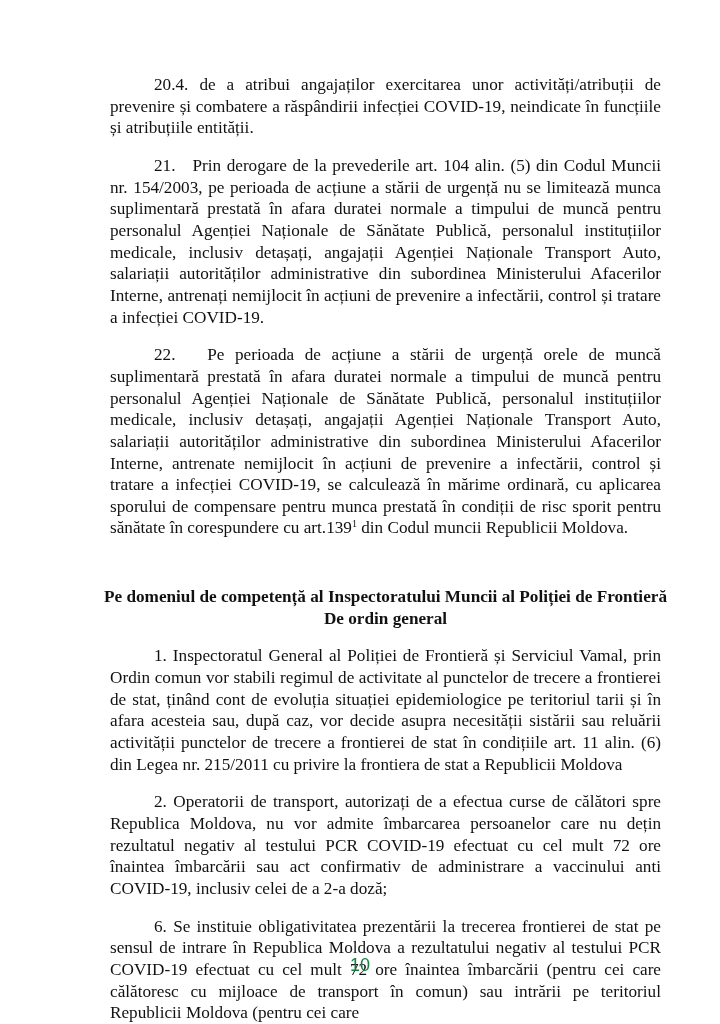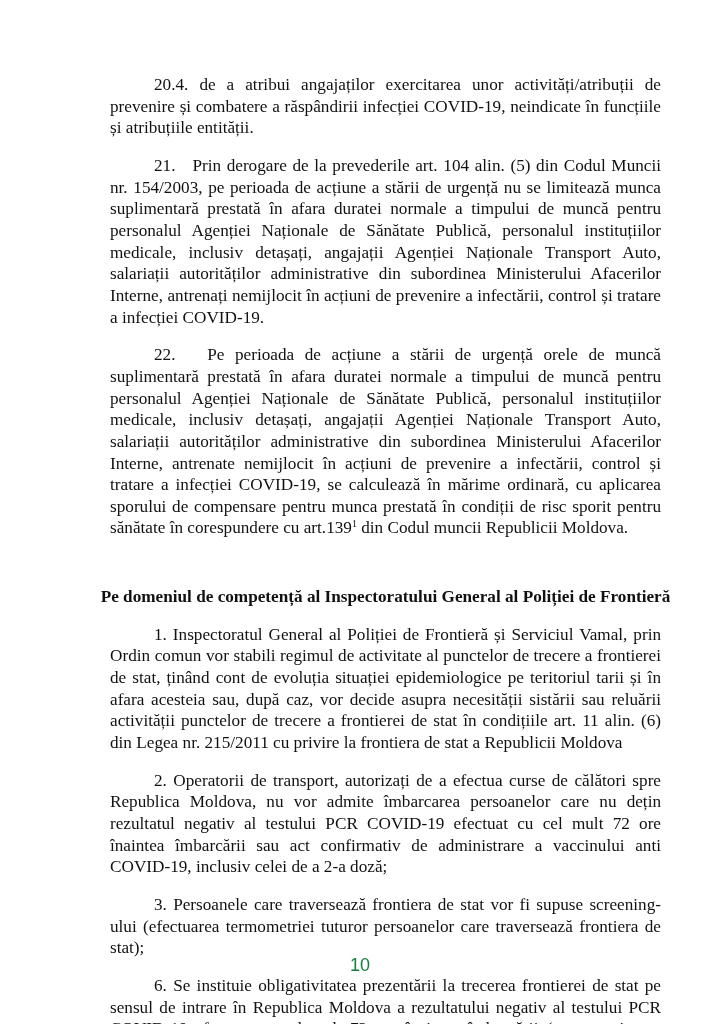--- a/index.html
+++ b/index.html
@@ -37,21 +37,21 @@
 </head>
 <body>
 
 <div class="page">
   <p class="p"><span class="num">20.4.</span><span> de a atribui angajaților exercitarea unor activități/atribuții de prevenire și combatere a răspândirii infecției COVID-19, neindicate în funcțiile și atribuțiile entității.</span></p>
   <p class="p"><span class="num">21.</span><span>&nbsp;&nbsp;&nbsp;Prin derogare de la prevederile art. 104 alin. (5) din Codul Muncii nr. 154/2003, pe perioada de acțiune a stării de urgență nu se limitează munca suplimentară prestată în afara duratei normale a timpului de muncă pentru personalul Agenției Naționale de Sănătate Publică, personalul instituțiilor medicale, inclusiv detașați, angajații Agenției Naționale Transport Auto, salariații autorităților administrative din subordinea Ministerului Afacerilor Interne, antrenați nemijlocit în acțiuni de prevenire a infectării, control și tratare a infecției COVID-19.</span></p>
   <p class="p"><span class="num">22.</span><span>&nbsp;&nbsp;&nbsp;Pe perioada de acțiune a stării de urgență orele de muncă suplimentară prestată în afara duratei normale a timpului de muncă pentru personalul Agenției Naționale de Sănătate Publică, personalul instituțiilor medicale, inclusiv detașați, angajații Agenției Naționale Transport Auto, salariații autorităților administrative din subordinea Ministerului Afacerilor Interne, antrenate nemijlocit în acțiuni de prevenire a infectării, control și tratare a infecției COVID-19, se calculează în mărime  ordinară, cu aplicarea sporului de compensare pentru munca prestată în condiții de risc sporit pentru sănătate în corespundere cu art.139</span><sup>1</sup><span> din Codul muncii Republicii Moldova.</span></p>
 
   <div class="gap"></div>
 
-  <p class="heading">Pe domeniul de competență al Inspectoratului General al Poliției de Frontieră</p>
+  <p class="heading">Pe domeniul de competență al Inspectoratului Muncii al Poliției de Frontieră</p>
+  <p class="heading">De ordin general</p>
 
   <p class="p"><span class="num">1.</span><span> Inspectoratul General al Poliției de Frontieră și Serviciul Vamal, prin Ordin comun vor stabili regimul de activitate al punctelor de trecere a frontierei de stat, ținând cont de evoluția situației epidemiologice pe teritoriul tarii și în afara acesteia sau, după caz, vor decide asupra necesității sistării sau reluării activității punctelor de trecere a frontierei de stat în condițiile art. 11 alin. (6) din Legea nr. 215/2011 cu privire la frontiera de stat a Republicii Moldova</span></p>
   <p class="p"><span class="num">2.</span><span> Operatorii de transport, autorizați de a efectua curse de călători spre Republica Moldova, nu vor admite îmbarcarea persoanelor care nu dețin rezultatul negativ al testului PCR COVID-19 efectuat cu cel mult 72 ore înaintea îmbarcării sau act confirmativ de administrare a vaccinului anti COVID-19, inclusiv celei de a 2-a doză;</span></p>
-  <p class="p"><span class="num">3.</span><span> Persoanele care traversează frontiera de stat vor fi supuse screening-ului (efectuarea termometriei tuturor persoanelor care traversează frontiera de stat);</span></p>
   <p class="p"><span class="num">6.</span><span> Se instituie obligativitatea prezentării la trecerea frontierei de stat pe sensul de intrare în Republica Moldova a rezultatului negativ al testului PCR COVID-19 efectuat cu cel mult 72 ore înaintea îmbarcării (pentru cei care călătoresc cu mijloace de transport în comun) sau intrării pe teritoriul Republicii Moldova (pentru cei care</span></p>
 </div>
 
 <div class="page-number">10</div>
 
 </body></html>

